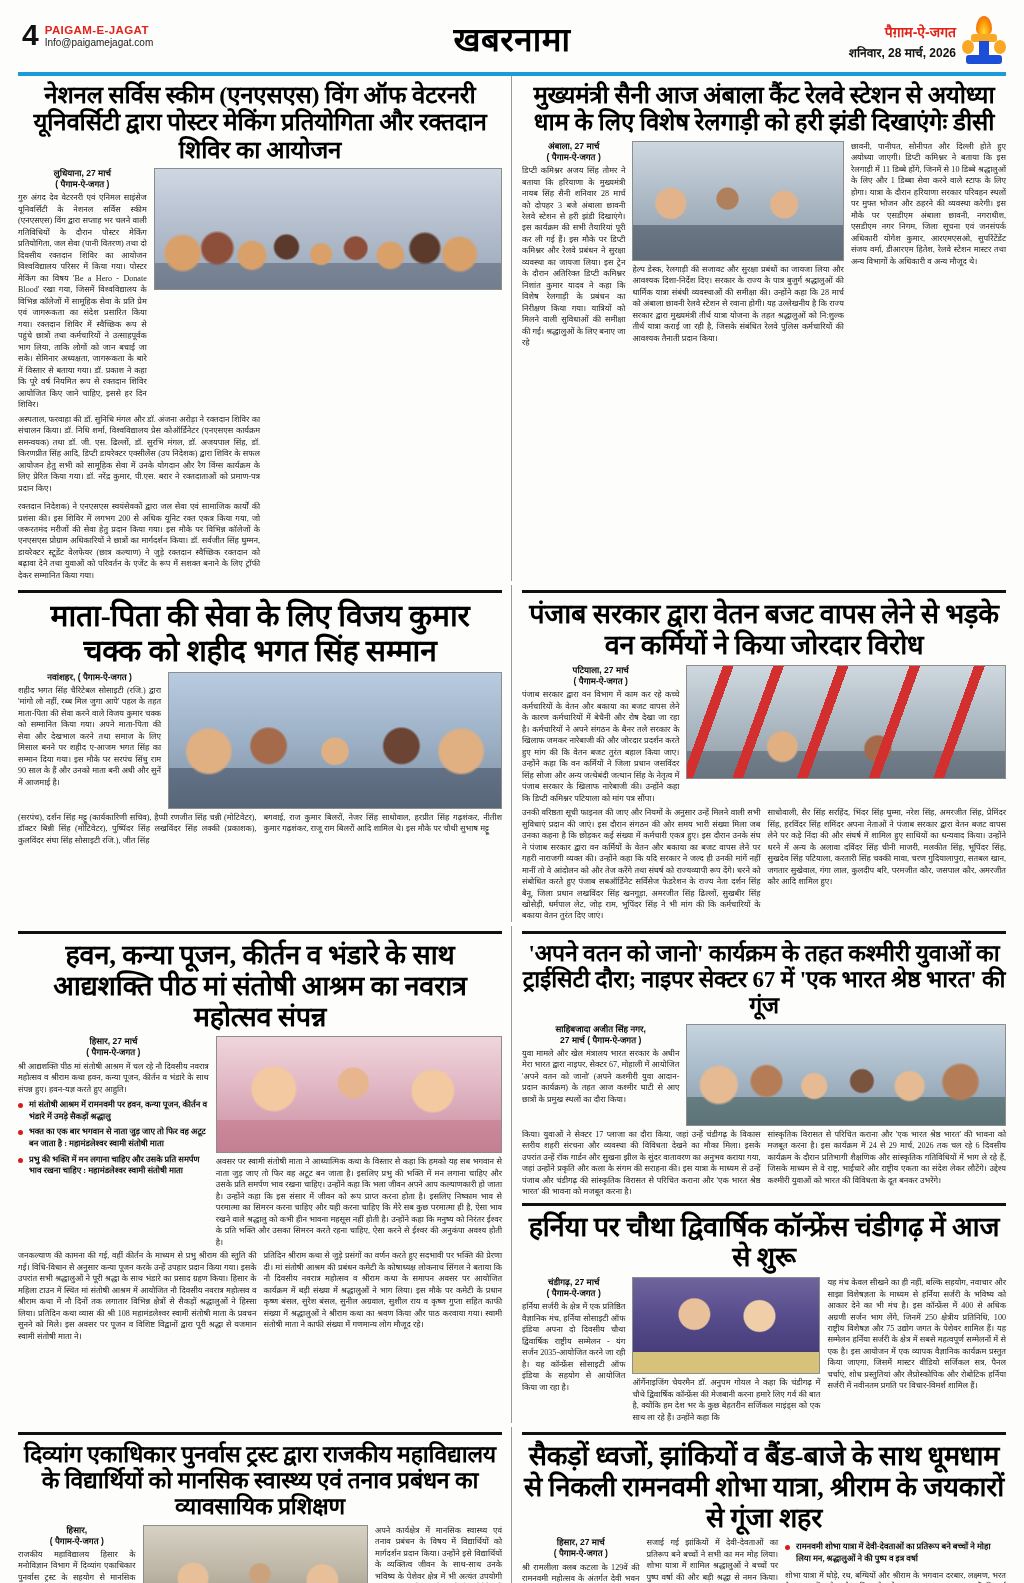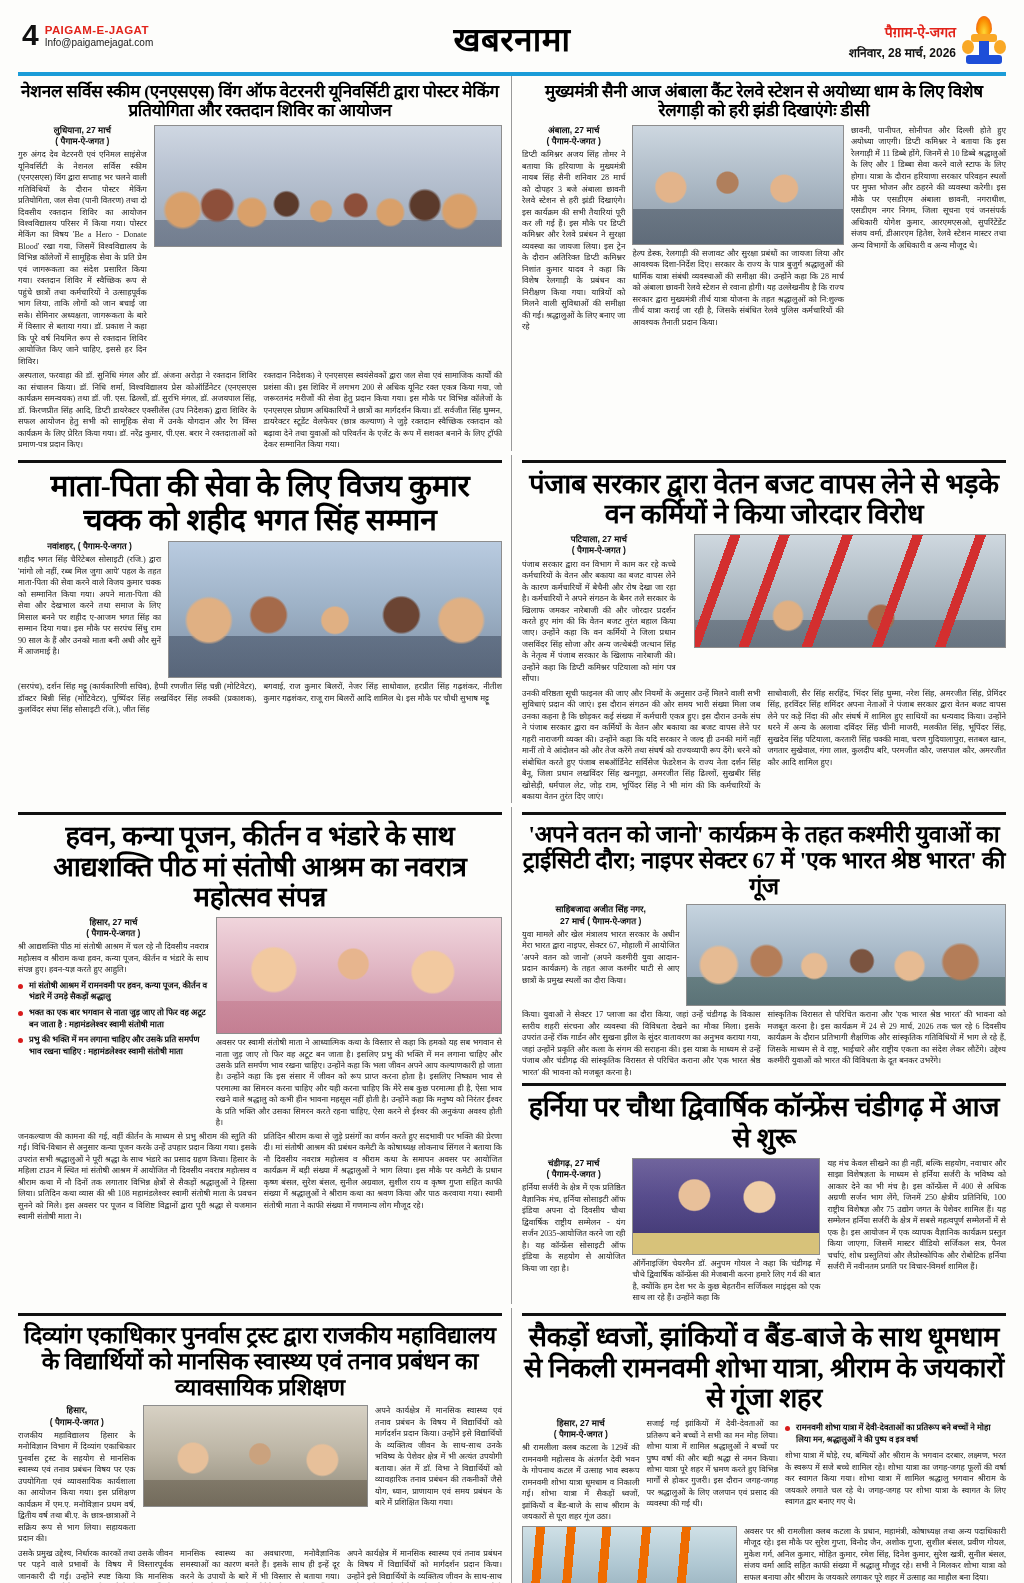--- a/index.html
+++ b/index.html
@@ -37,21 +37,21 @@
 
   
   .cols{display:flex;gap:0;padding:0 18px;box-sizing:border-box;}
   .col{width:50%;box-sizing:border-box;}
   .col.left{padding-right:9px;border-right:1px solid #999;}
   .col.right{padding-left:10px;}
 
   
   .hl{font-family:"Liberation Serif",serif;font-weight:bold;color:#000;text-align:center;
       line-height:1.14;letter-spacing:-.2px;margin:6px 0 4px;}
-  .hl.h1{font-size:17px;}
+  .hl.h1{font-size:24px;}
   .hl.h2{font-size:30px;}
   .hl.h3{font-size:27px;}
   .hl.h4{font-size:23px;margin-top:7px;}
   .sep{height:2px;background:#111;margin:5px 0 3px;}
   .sep.thick{height:3px;}
   .dateline{font-family:"Liberation Sans",sans-serif;font-size:8.6px;font-weight:bold;text-align:center;line-height:1.3;color:#111;margin-bottom:2px;}
   .body{font-family:"Liberation Serif",serif;font-size:8.1px;line-height:1.42;text-align:justify;color:#1a1a1a;
         hyphens:auto;word-spacing:.2px;}
 
   
@@ -177,21 +177,21 @@
         <div style="width:27%;">
           <div class="dateline" style="white-space:pre-line;">लुधियाना, 27 मार्च
 ( पैगाम-ऐ-जगत )</div>
           <div class="body">गुरु अंगद देव वेटरनरी एवं एनिमल साइंसेज यूनिवर्सिटी के नेशनल सर्विस स्कीम (एनएसएस) विंग द्वारा सप्ताह भर चलने वाली गतिविधियों के दौरान पोस्टर मेकिंग प्रतियोगिता, जल सेवा (पानी वितरण) तथा दो दिवसीय रक्तदान शिविर का आयोजन विश्वविद्यालय परिसर में किया गया।
 पोस्टर मेकिंग का विषय 'Be a Hero - Donate Blood' रखा गया, जिसमें विश्वविद्यालय के विभिन्न कॉलेजों में सामूहिक सेवा के प्रति प्रेम एवं जागरूकता का संदेश प्रसारित किया गया। रक्तदान शिविर में स्वैच्छिक रूप से पहुंचे छात्रों तथा कर्मचारियों ने उत्साहपूर्वक भाग लिया, ताकि लोगों को जान बचाई जा सके। सेमिनार अध्यक्षता, जागरूकता के बारे में विस्तार से बताया गया। डॉ. प्रकाश ने कहा कि पूरे वर्ष नियमित रूप से रक्तदान शिविर आयोजित किए जाने चाहिए, इससे हर दिन शिविर।</div>
         </div>
         <div style="width:73%;">
           <div class="photo ph-crowd" style="height:120px;"></div>
         </div>
       </div>
-      <div style="display:flex;gap:7px;margin-top:3px;">
+      <div style="display:flex;gap:7px;margin-top:3px;flex-direction:column;">
         <div style="width:50%;">
             <div class="body">अस्पताल, फरवाहा की डॉ. सुनिधि मंगल और डॉ. अंजना अरोड़ा ने रक्तदान शिविर का संचालन किया। डॉ. निधि शर्मा, विश्वविद्यालय प्रेस कोऑर्डिनेटर (एनएसएस कार्यक्रम समन्वयक) तथा डॉ. जी. एस. ढिल्लों, डॉ. सुरभि मंगल, डॉ. अजयपाल सिंह, डॉ. किरणप्रीत सिंह आदि, डिप्टी डायरेक्टर एक्सीलेंस (उप निदेशक) द्वारा शिविर के सफल आयोजन हेतु सभी को सामूहिक सेवा में उनके योगदान और रैग विंग्स कार्यक्रम के लिए प्रेरित किया गया। डॉ. नरेंद्र कुमार, पी.एस. बरार ने रक्तदाताओं को प्रमाण-पत्र प्रदान किए।</div>
           </div>
         <div style="width:50%;">
             <div class="body">रक्तदान निदेशक) ने एनएसएस स्वयंसेवकों द्वारा जल सेवा एवं सामाजिक कार्यों की प्रशंसा की। इस शिविर में लगभग 200 से अधिक यूनिट रक्त एकत्र किया गया, जो जरूरतमंद मरीजों की सेवा हेतु प्रदान किया गया। इस मौके पर विभिन्न कॉलेजों के एनएसएस प्रोग्राम अधिकारियों ने छात्रों का मार्गदर्शन किया। डॉ. सर्वजीत सिंह घुम्मन, डायरेक्टर स्टूडेंट वेलफेयर (छात्र कल्याण) ने जुड़े रक्तदान स्वैच्छिक रक्तदान को बढ़ावा देने तथा युवाओं को परिवर्तन के एजेंट के रूप में सशक्त बनाने के लिए ट्रॉफी देकर सम्मानित किया गया।</div>
           </div>
       </div>
     </div>
 
     <div class="col right">
@@ -236,21 +236,21 @@
         <div style="width:50%;">
             <div class="body">बगवाई, राज कुमार बिलरों, नेजर सिंह साधोवाल, हरप्रीत सिंह गढ़शंकर, नीतीश कुमार गढ़शंकर, राजू राम बिलरों आदि शामिल थे।
 इस मौके पर चौथी सुभाष मट्टू</div>
           </div>
       </div>
     </div>
 
     <div class="col right">
       <div class="sep thick"></div>
       <div class="hl h3">पंजाब सरकार द्वारा वेतन बजट वापस लेने से भड़के वन कर्मियों ने किया जोरदार विरोध</div>
-      <div style="display:flex;gap:18px;margin-top:3px;">
+      <div style="display:flex;gap:7px;margin-top:3px;">
         <div style="width:33%;">
           <div class="dateline" style="white-space:pre-line;">पटियाला, 27 मार्च
 ( पैगाम-ऐ-जगत )</div>
           <div class="body">पंजाब सरकार द्वारा वन विभाग में काम कर रहे कच्चे कर्मचारियों के वेतन और बकाया का बजट वापस लेने के कारण कर्मचारियों में बेचैनी और रोष देखा जा रहा है। कर्मचारियों ने अपने संगठन के बैनर तले सरकार के खिलाफ जमकर नारेबाजी की और जोरदार प्रदर्शन करते हुए मांग की कि वेतन बजट तुरंत बहाल किया जाए।
 उन्होंने कहा कि वन कर्मियों ने जिला प्रधान जसविंदर सिंह सोजा और अन्य जत्थेबंदी जत्थान सिंह के नेतृत्व में पंजाब सरकार के खिलाफ नारेबाजी की। उन्होंने कहा कि डिप्टी कमिश्नर पटियाला को मांग पत्र सौंपा।</div>
         </div>
         <div style="width:67%;">
           <div class="photo ph-protest" style="height:112px;"></div>
         </div>
       </div>

